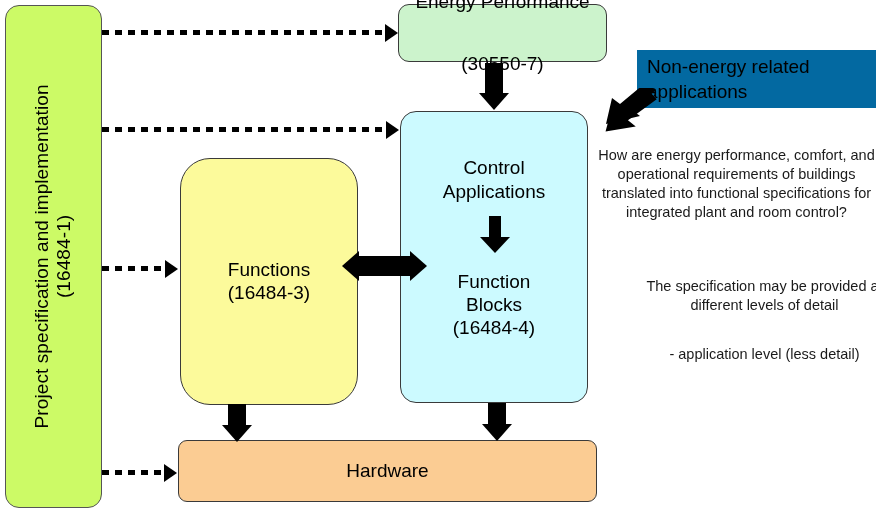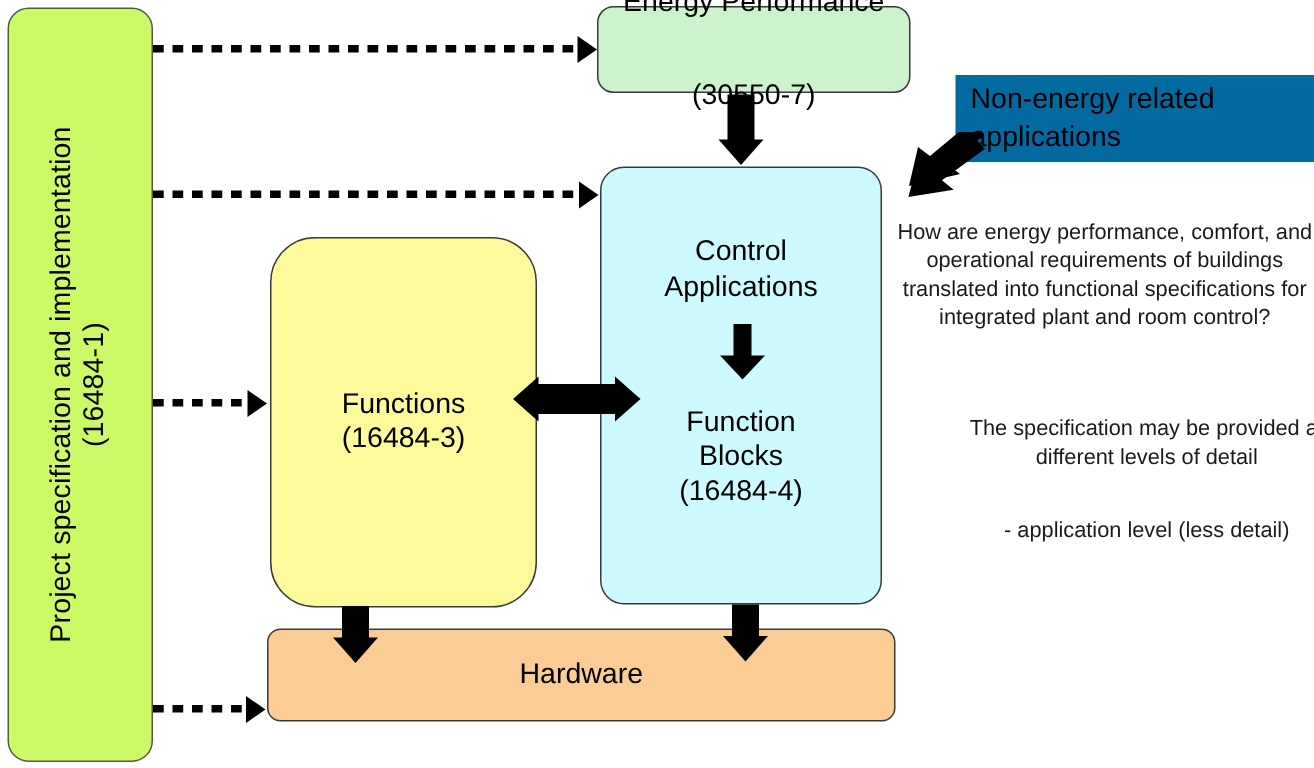--- a/index.html
+++ b/index.html
@@ -67,21 +67,21 @@
   #functions-box{
     left:180px; top:158px; width:178px; height:247px;
     background:#fcfa9b;
     border-radius:30px;
     flex-direction:column;
     font-size:19px;
   }
 
   
   #hardware-box{
-    left:178px; top:419px; width:419px; height:62px;
+    left:178px; top:440px; width:419px; height:62px;
     background:#fbcc93;
     border-radius:9px;
     flex-direction:column;
     font-size:19px;
   }
 
   
   #nonenergy-banner{
     position:absolute;
     left:637px; top:50px; width:239px; height:58px;

